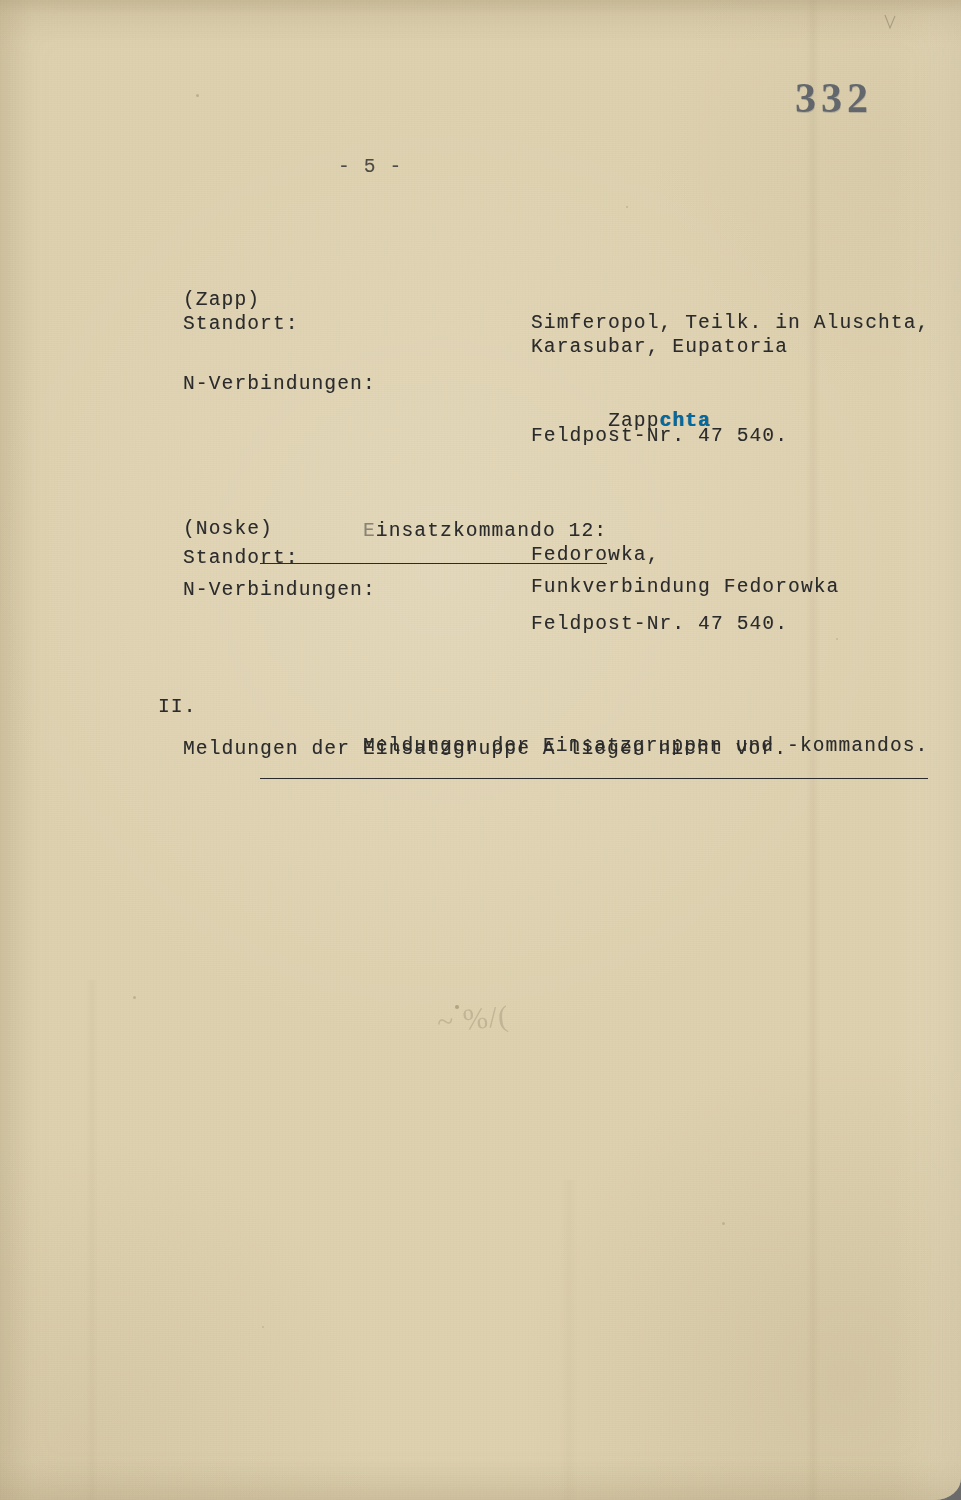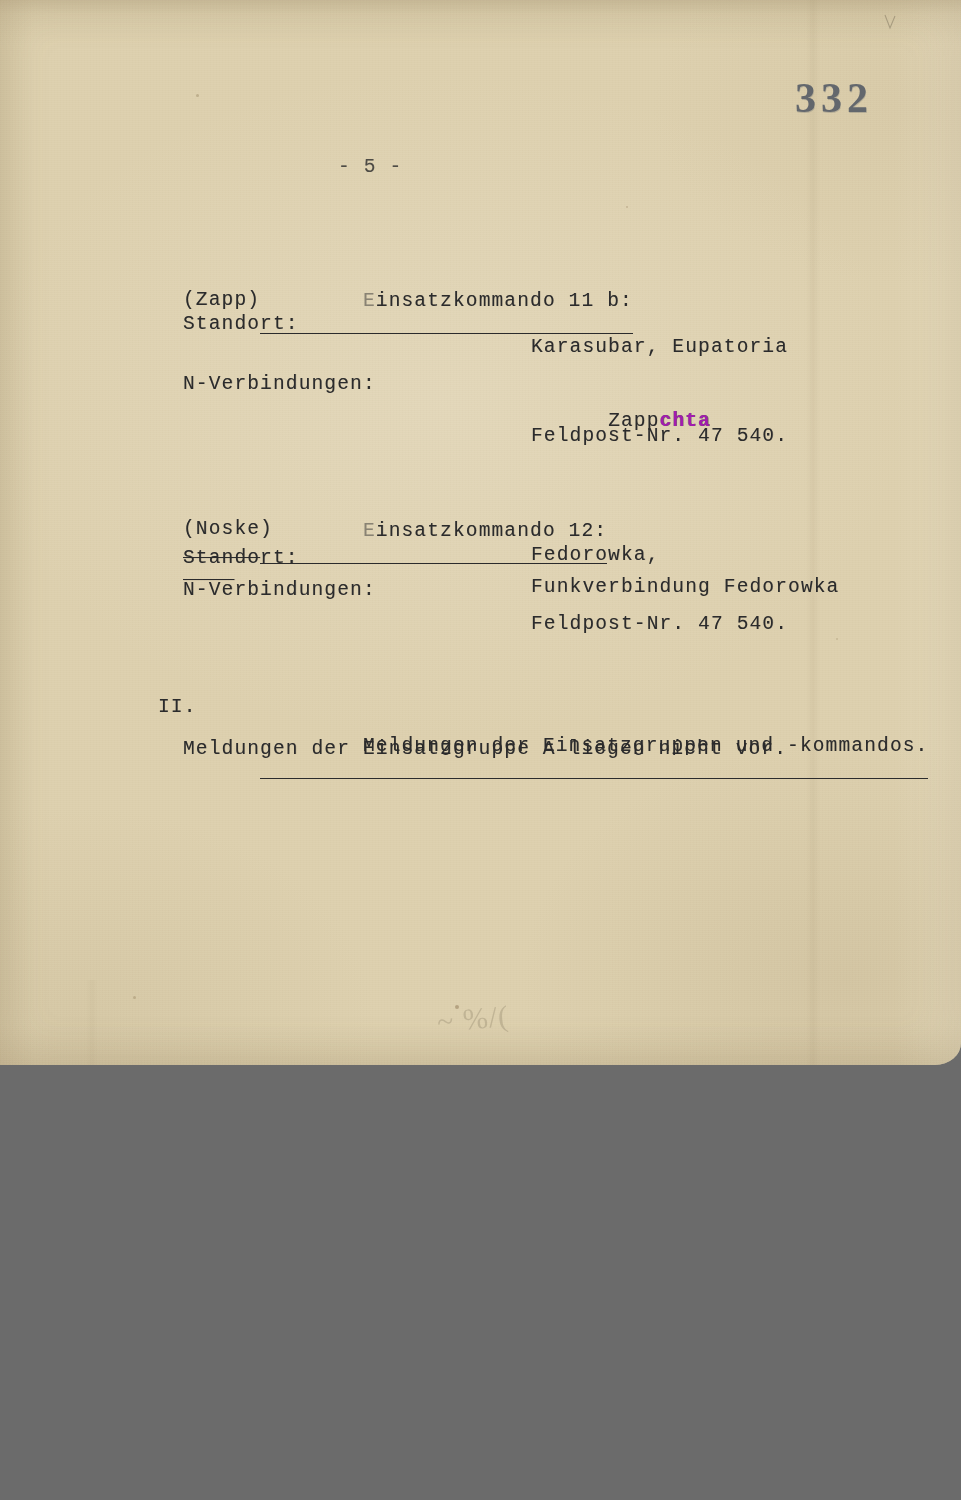--- a/index.html
+++ b/index.html
@@ -5,21 +5,21 @@
 <style>
   html, body {
     margin: 0;
     padding: 0;
     background: #6b6b6b;
   }
 
   .page {
     position: relative;
     width: 961px;
-    height: 1065px;
+    height: 1500px;
     overflow: hidden;
     background-color: #ded1af;
     font-family: "Liberation Mono", "DejaVu Sans Mono", monospace;
     border-bottom-right-radius: 26px 22px;
     box-sizing: border-box;
   }
 
   
   .paper-tone-a {
     position: absolute;
@@ -118,21 +118,21 @@
 
   .heading-underlined {
     display: inline-block;
     border-bottom: 1.6px solid #2b2b2c;
     padding-bottom: 2px;
   }
 
   .faint-initial { opacity: 0.48; }
   .overstrike {
     font-weight: 700;
-    color: #a21caf;
+    color: #0369a1;
     text-shadow: 0.6px 0 0 rgba(28,28,29,0.55), -0.4px 0 0 rgba(28,28,29,0.35);
   }
 
   .roman-numeral { left: 136px; }
 
   .pencil-mark {
     position: absolute;
     left: 437px;
     top: 1002px;
     font-family: "Liberation Serif", "DejaVu Serif", serif;
@@ -178,43 +178,39 @@
   <svg class="corner-tick" viewBox="0 0 12 16">
     <path d="M1 1 L6 14 L11 2" fill="none" stroke="#6d6450" stroke-width="1.1"></path>
   </svg>
 
   <div class="content">
 
     <div class="stamp-page-number">332</div>
 
     <div class="folio-marker typed">- 5 -</div>
 
-    <div class="row typed label-col" style="top:253px;">
-      <span class="heading-underlined">
-        <span class="faint-initial">E</span><span>insatzkommando 11 b:</span>
-      </span>
-    </div>
 
     <div class="row typed label-col" style="top:291px;">(Zapp)</div>
 
     <div class="row typed label-col" style="top:315px;">Standort:</div>
 
+    <div class="row typed value-col" style="top:314px;">Simferopol, Teilk. in Aluschta,</div>
 
     <div class="row typed value-col" style="top:338px;text-align:right;">Karasubar, Eupatoria</div>
 
     <div class="row typed label-col" style="top:375px;">N-Verbindungen:</div>
 
 
     <div class="row typed value-col" style="top:392px;">
       <span>Zapp</span><span class="overstrike">chta</span>
     </div>
 
     <div class="row typed value-col" style="top:427px;">Feldpost-Nr. 47 540.</div>
 
-    <div class="row typed label-col" style="top:483px;text-decoration:underline;">
+    <div class="row typed label-col" style="top:483px;">
       <span class="heading-underlined">
         <span class="faint-initial">E</span><span>insatzkommando 12:</span>
       </span>
     </div>
 
     <div class="row typed label-col" style="top:520px;">(Noske)</div>
 
     <div class="row typed label-col" style="top:549px;">Standort:</div>
 
     <div class="row typed value-col" style="top:546px;">Fedorowka,</div>

